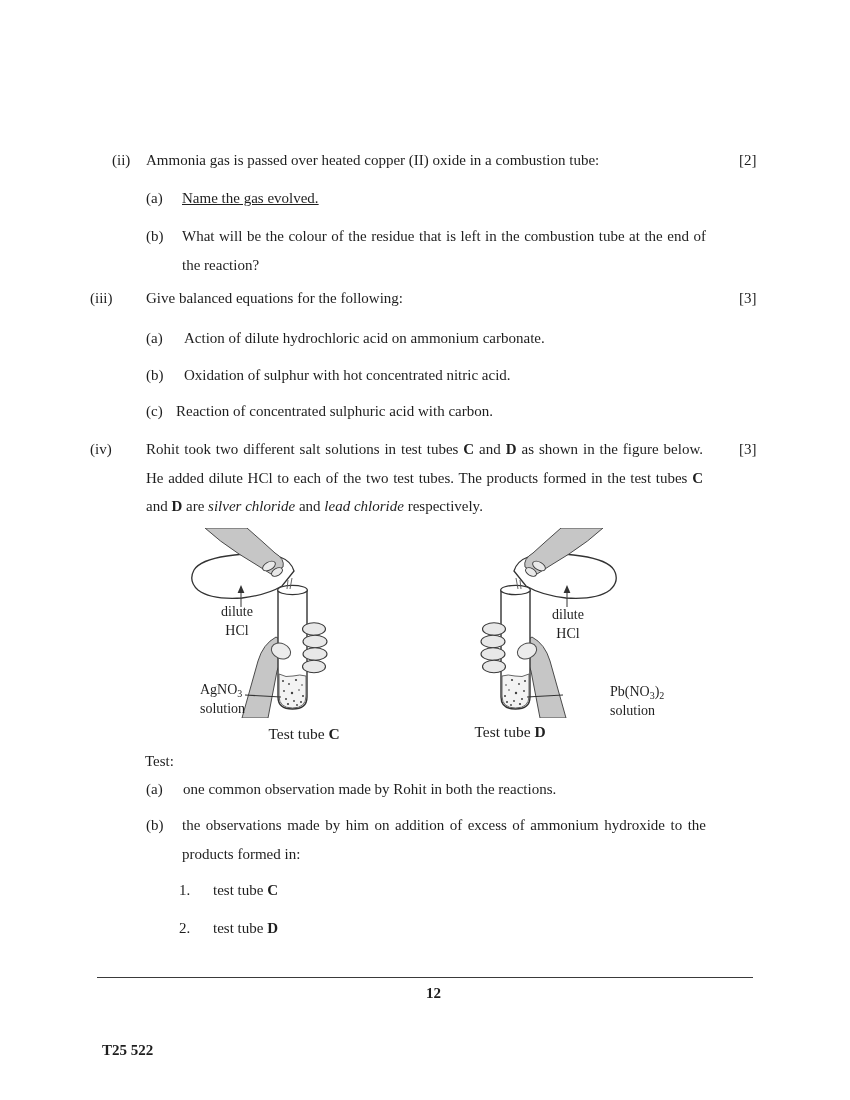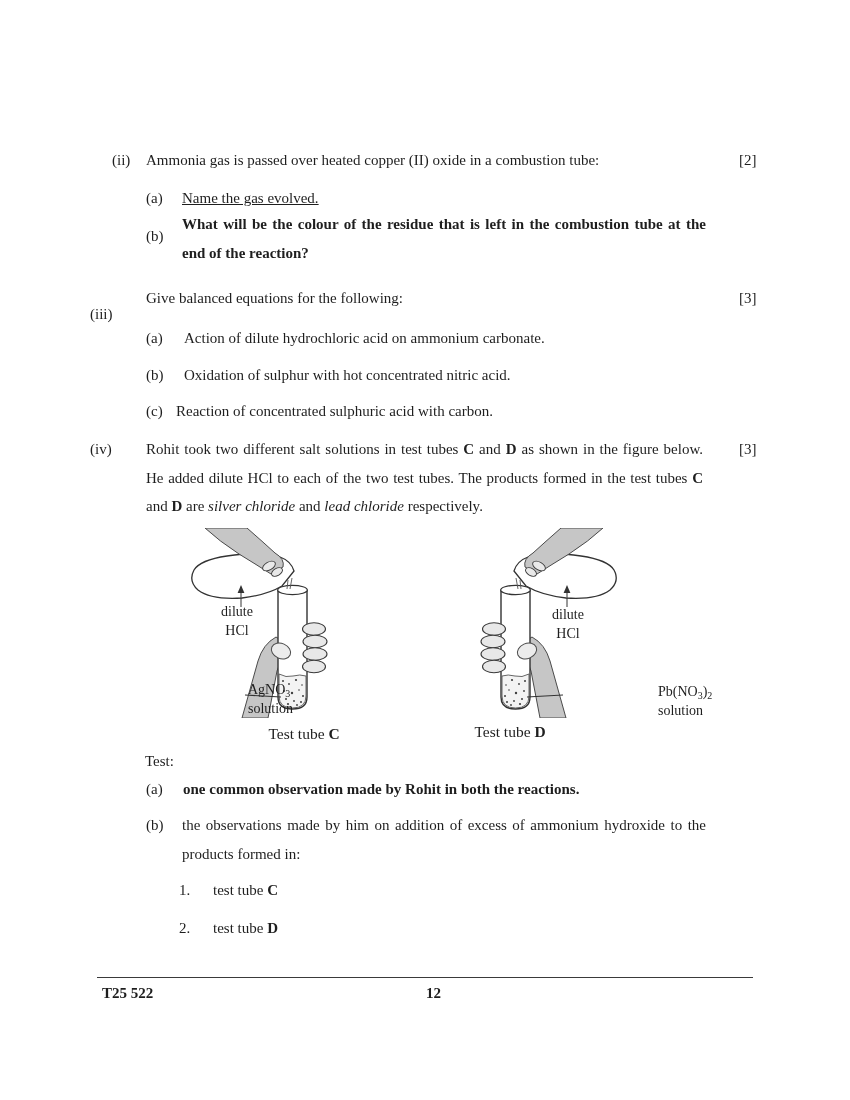--- a/index.html
+++ b/index.html
@@ -15,21 +15,21 @@
   .t  { font-size: 15px; line-height: 28px; white-space: nowrap; }
   .wrap {
     font-size: 15px;
     line-height: 28.5px;
     white-space: normal;
     text-align: justify;
   }
   .b { font-weight: bold; }
   .i { font-style: italic; }
   .figlabel { font-size: 14px; line-height: 19px; text-align: center; }
-  .chemlabel { font-size: 14px; line-height: 18.5px; text-align: left; margin-left: 48px; }
+  .chemlabel { font-size: 14px; line-height: 18.5px; text-align: left; }
   .caption { font-size: 15.5px; line-height: 20px; text-align: center; }
   sub { font-size: 10px; vertical-align: -3px; line-height: 0; }
   .footer-rule {
     border-top: 1.6px solid #3a3a3a;
     height: 0;
   }
   .footer-text { font-size: 15px; font-weight: bold; line-height: 20px; }
   svg { display: block; }
 </style>
 </head>
@@ -88,23 +88,23 @@
 </svg>
 
 <span class="abs t" style="left:90px; top:146px;margin-left:22px;">(ii)</span>
 <span class="abs t" style="left:146px; top:146px;">Ammonia gas is passed over heated copper (II) oxide in a combustion tube:</span>
 <span class="abs t" style="left:739px; top:146px;">[2]</span>
 
 <span class="abs t" style="left:146px; top:184px;">(a)</span>
 <span class="abs t" style="left:182px; top:184px;text-decoration:underline;">Name the gas evolved.</span>
 
 <span class="abs t" style="left:146px; top:222px;">(b)</span>
-<div class="abs wrap" style="left:182px; top:210px; width:524px;font-weight:bold;">What will be the colour of the residue that is left in the combustion tube at the end of the reaction?</div>
+<div class="abs wrap" style="left:182px; top:222px; width:524px;">What will be the colour of the residue that is left in the combustion tube at the end of the reaction?</div>
 
-<span class="abs t" style="left:90px; top:284px;margin-top:16px;">(iii)</span>
+<span class="abs t" style="left:90px; top:284px;">(iii)</span>
 <span class="abs t" style="left:146px; top:284px;">Give balanced equations for the following:</span>
 <span class="abs t" style="left:739px; top:284px;">[3]</span>
 
 <span class="abs t" style="left:146px; top:324px;">(a)</span>
 <span class="abs t" style="left:184px; top:324px;">Action of dilute hydrochloric acid on ammonium carbonate.</span>
 
 <span class="abs t" style="left:146px; top:361px;">(b)</span>
 <span class="abs t" style="left:184px; top:361px;">Oxidation of sulphur with hot concentrated nitric acid.</span>
 
 <span class="abs t" style="left:146px; top:397px;">(c)</span>
@@ -143,26 +143,26 @@
   <div><span>Pb(NO</span><sub>3</sub><span>)</span><sub>2</sub></div>
   <div>solution</div>
 </div>
 <div class="abs caption" style="left:460px; top:722px; width:100px;">
   <span>Test tube </span><span class="b">D</span>
 </div>
 
 <span class="abs t" style="left:145px; top:747px;">Test:</span>
 
 <span class="abs t" style="left:146px; top:775px;">(a)</span>
-<span class="abs t" style="left:183px; top:775px;font-weight:bold;">one common observation made by Rohit in both the reactions.</span>
+<span class="abs t" style="left:183px; top:775px;">one common observation made by Rohit in both the reactions.</span>
 
 <span class="abs t" style="left:146px; top:811px;">(b)</span>
 <div class="abs wrap" style="left:182px; top:811px; width:524px;">the observations made by him on addition of excess of ammonium hydroxide to the products formed in:</div>
 
 <span class="abs t" style="left:179px; top:876px;">1.</span>
 <span class="abs t" style="left:213px; top:876px;"><span>test tube </span><span class="b">C</span></span>
 
 <span class="abs t" style="left:179px; top:914px;">2.</span>
 <span class="abs t" style="left:213px; top:914px;"><span>test tube </span><span class="b">D</span></span>
 
 <div class="abs footer-rule" style="left:97px; top:977px; width:656px;"></div>
-<span class="abs footer-text" style="left:102px; top:983px;">T25 522</span>
+<span class="abs footer-text" style="left:102px; top:1040px;">T25 522</span>
 <span class="abs footer-text" style="left:426px; top:983px;">12</span>
 
 </body></html>

